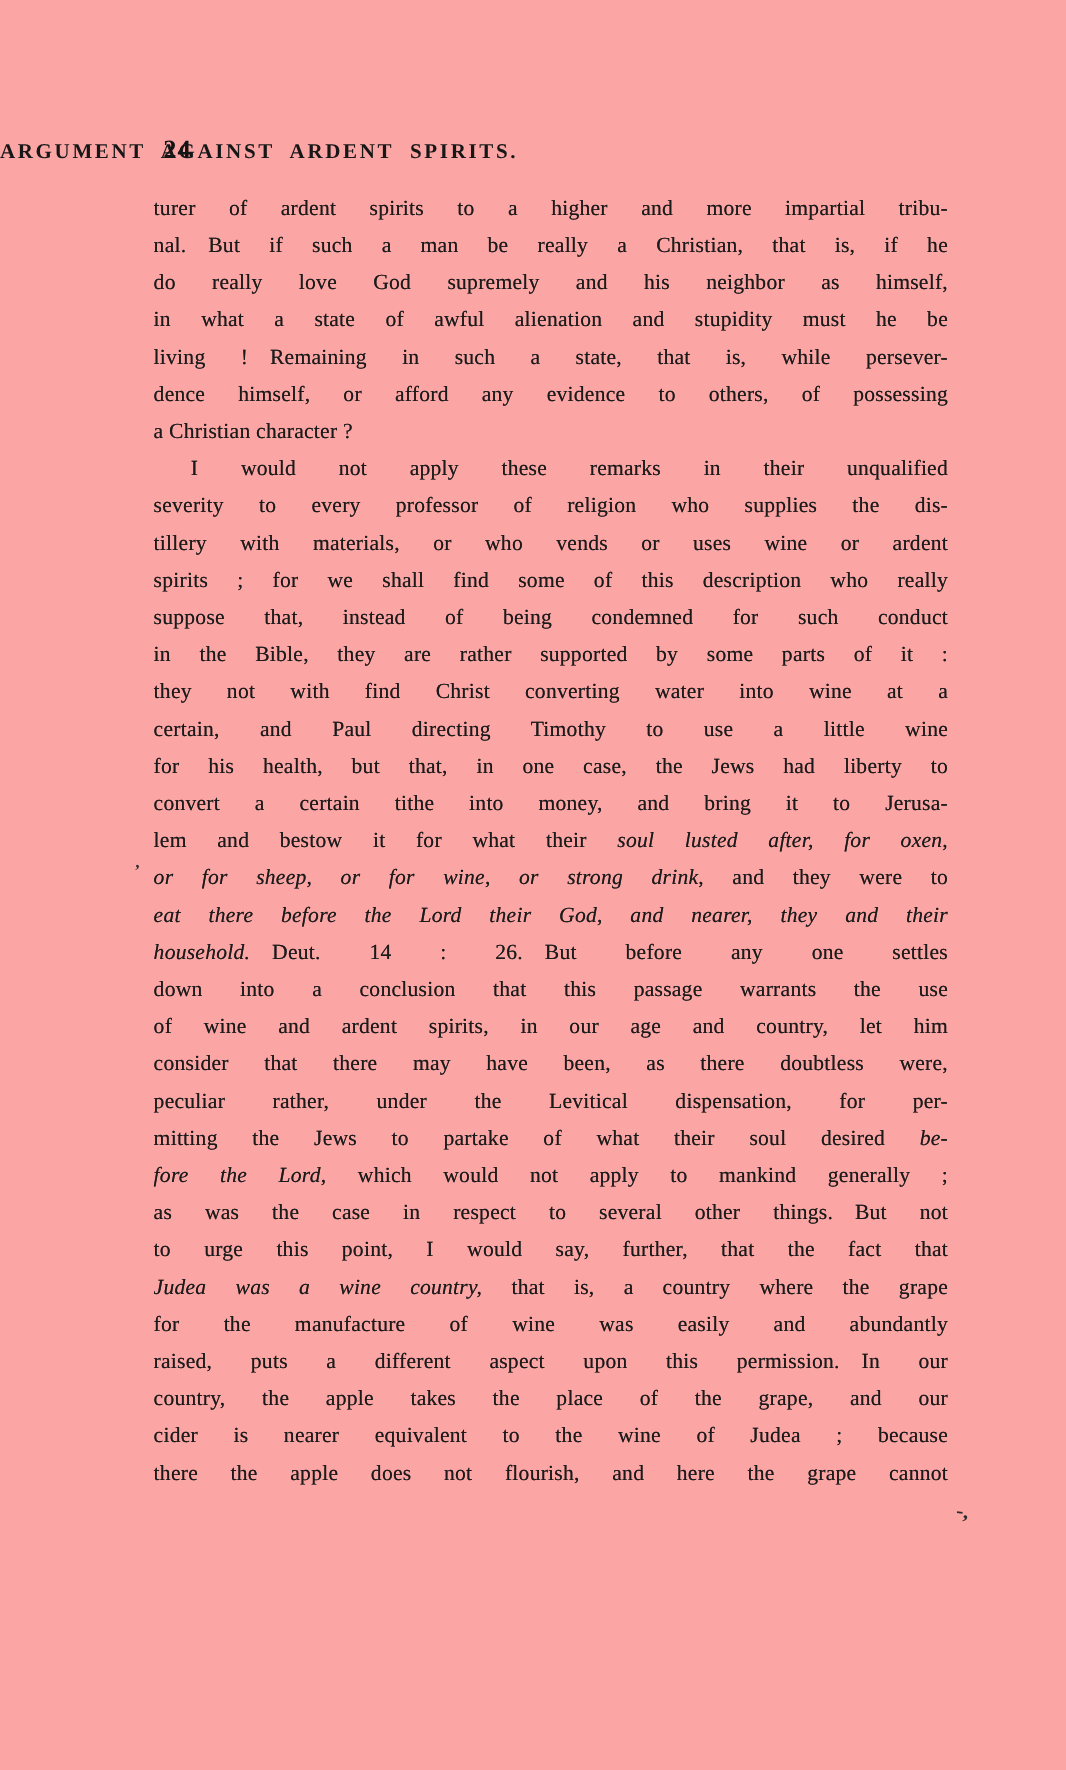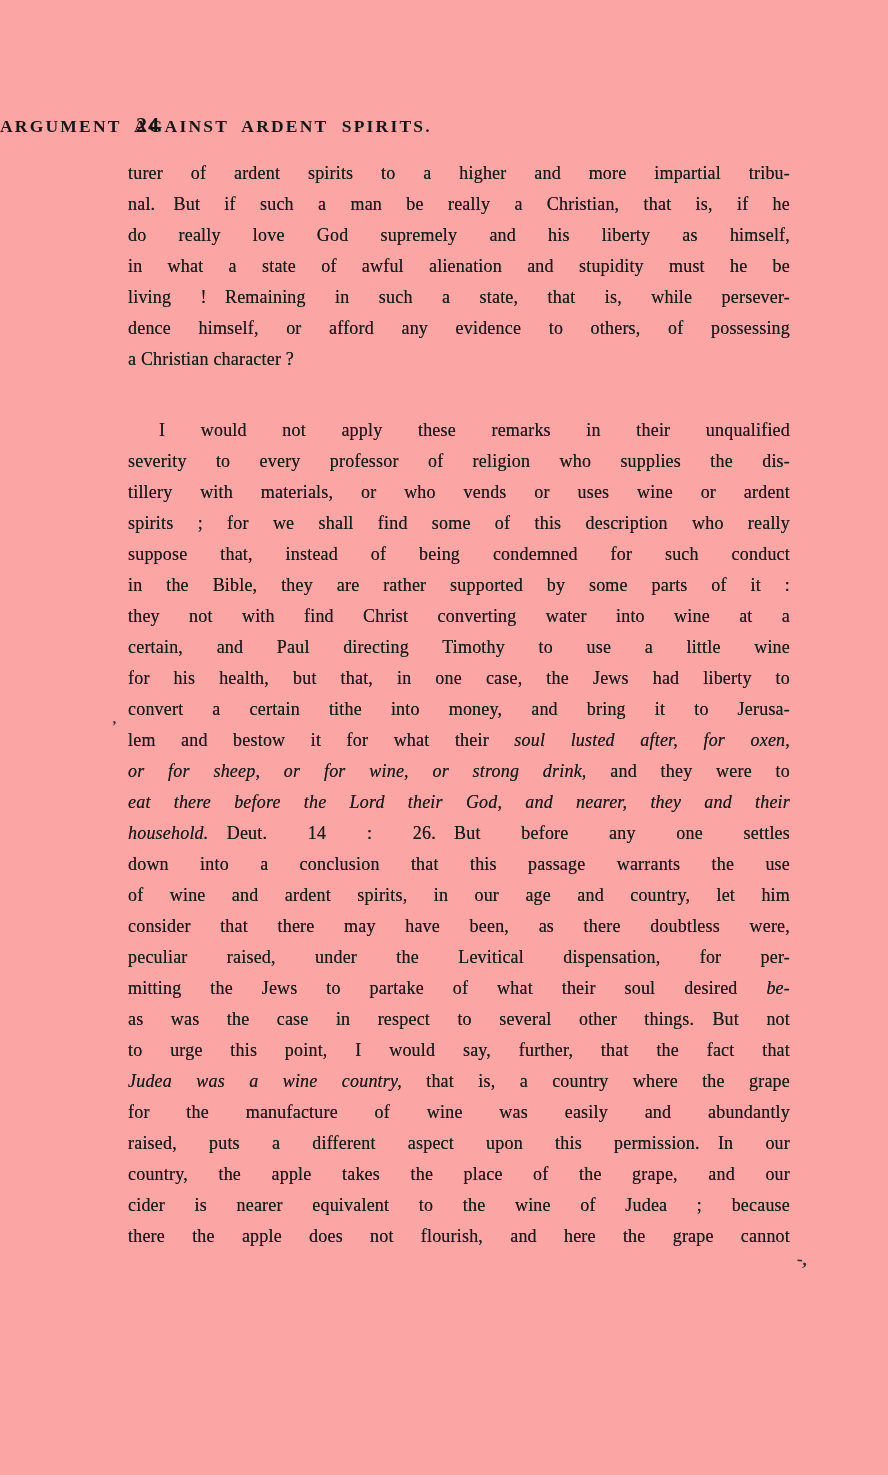--- a/index.html
+++ b/index.html
@@ -45,41 +45,41 @@
     text-shadow: 0 0 0.5px rgba(25,25,25,0.75);
   }
   .line {
     height: 31px;
     overflow: hidden;
     text-align: justify;
     text-align-last: justify;
     -moz-text-align-last: justify;
   }
   .line.nj { text-align-last: left; -moz-text-align-last: left; }
-  .line.ind { text-indent: 31px; margin-top: 40px; }
+  .line.ind { text-indent: 31px; }
   .it { font-style: italic; }
   .speck {
     position: absolute;
     color: #2e2e2e;
     font-weight: bold;
     line-height: 1;
   }
   .speck-left { left: 112px; top: 720px; font-size: 14px; }
   .speck-end  { left: 797px; top: 1250px; font-size: 18px; transform: rotate(8deg); }
 </style>
 </head>
 <body>
 
 <div class="page">
   <div class="pnum">24</div>
   <div class="rhead">ARGUMENT AGAINST ARDENT SPIRITS.</div>
   <div class="body-text">
       <div class="line"><span>turer of ardent spirits to a higher and more impartial tribu-</span></div>
       <div class="line"><span>nal. But if such a man be really a Christian, that is, if he</span></div>
-      <div class="line"><span>do really love God supremely and his liberty as himself,</span></div>
+      <div class="line"><span>do really love God supremely and his neighbor as himself,</span></div>
       <div class="line"><span>in what a state of awful alienation and stupidity must he be</span></div>
       <div class="line"><span>living ! Remaining in such a state, that is, while persever-</span></div>
       <div class="line"><span>dence himself, or afford any evidence to others, of possessing</span></div>
       <div class="line nj"><span>a Christian character ?</span></div>
       <div class="line ind"><span>I would not apply these remarks in their unqualified</span></div>
       <div class="line"><span>severity to every professor of religion who supplies the dis-</span></div>
       <div class="line"><span>tillery with materials, or who vends or uses wine or ardent</span></div>
       <div class="line"><span>spirits ; for we shall find some of this description who really</span></div>
       <div class="line"><span>suppose that, instead of being condemned for such conduct</span></div>
       <div class="line"><span>in the Bible, they are rather supported by some parts of it :</span></div>
@@ -87,22 +87,23 @@
       <div class="line"><span>certain, and Paul directing Timothy to use a little wine</span></div>
       <div class="line"><span>for his health, but that, in one case, the Jews had liberty to</span></div>
       <div class="line"><span>convert a certain tithe into money, and bring it to Jerusa-</span></div>
       <div class="line"><span>lem and bestow it for what their </span><span class="it">soul lusted after, for oxen,</span></div>
       <div class="line"><span class="it">or for sheep, or for wine, or strong drink,</span><span> and they were to</span></div>
       <div class="line"><span class="it">eat there before the Lord their God, and nearer, they and their</span></div>
       <div class="line"><span class="it">household.</span><span> Deut. 14 : 26. But before any one settles</span></div>
       <div class="line"><span>down into a conclusion that this passage warrants the use</span></div>
       <div class="line"><span>of wine and ardent spirits, in our age and country, let him</span></div>
       <div class="line"><span>consider that there may have been, as there doubtless were,</span></div>
-      <div class="line"><span>peculiar raised, under the Levitical dispensation, for per-</span></div>
+      <div class="line"><span>peculiar rather, under the Levitical dispensation, for per-</span></div>
       <div class="line"><span>mitting the Jews to partake of what their soul desired </span><span class="it">be-</span></div>
+      <div class="line"><span class="it">fore the Lord,</span><span> which would not apply to mankind generally ;</span></div>
       <div class="line"><span>as was the case in respect to several other things. But not</span></div>
       <div class="line"><span>to urge this point, I would say, further, that the fact that</span></div>
       <div class="line"><span class="it">Judea was a wine country,</span><span> that is, a country where the grape</span></div>
       <div class="line"><span>for the manufacture of wine was easily and abundantly</span></div>
       <div class="line"><span>raised, puts a different aspect upon this permission. In our</span></div>
       <div class="line"><span>country, the apple takes the place of the grape, and our</span></div>
       <div class="line"><span>cider is nearer equivalent to the wine of Judea ; because</span></div>
       <div class="line"><span>there the apple does not flourish, and here the grape cannot</span></div>
     </div>
   <div class="speck speck-left">’</div>

